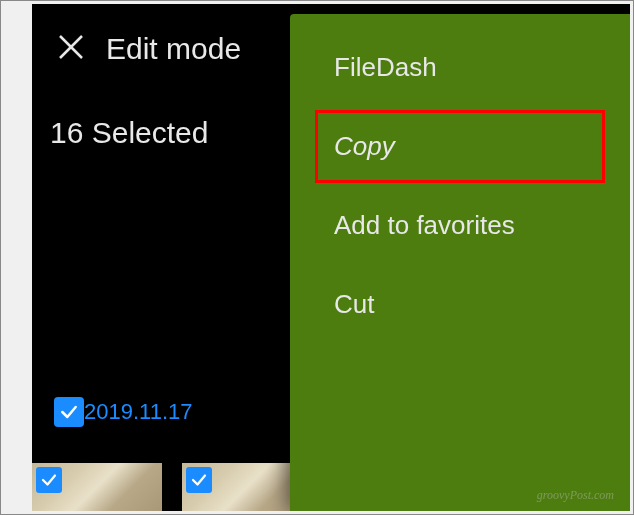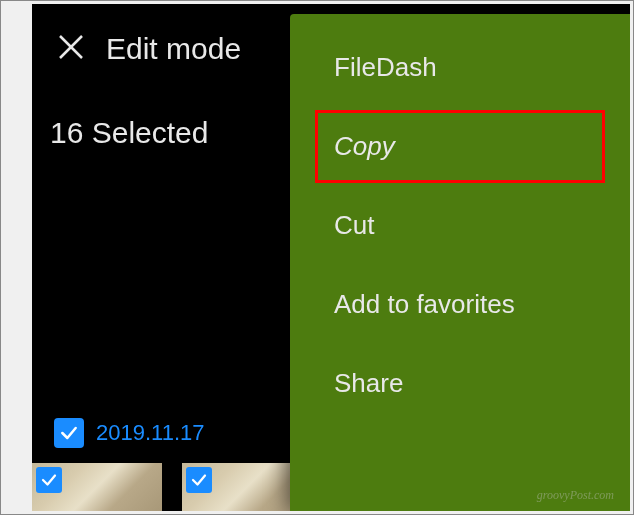--- a/index.html
+++ b/index.html
@@ -51,24 +51,23 @@
     }
     .selection-count {
       color: #e8e8e8;
       font-size: 30px;
       font-weight: 400;
       padding: 34px 0 0 18px;
     }
     .date-row {
       position: absolute;
       left: 22px;
-      bottom: 63px;
-      display: flex;
-      align-items: center;
-      gap: 12px;
+      bottom: 84px;
+      display: flex;
+      align-items: center;
     }
     .date-checkbox {
       width: 30px;
       height: 30px;
       background: #1a8cff;
       border-radius: 4px;
       display: flex;
       align-items: center;
       justify-content: center;
       cursor: pointer;
@@ -189,21 +188,20 @@
           <svg viewBox="0 0 24 24">
             <polyline points="4,12 10,18 20,6" fill="none" stroke="#fff" stroke-width="3" stroke-linecap="round" stroke-linejoin="round"></polyline>
           </svg>
         </div>
       </div>
     </div>
 
     <div class="context-menu">
       <div class="menu-item">FileDash</div>
       <div class="menu-item highlighted">Copy</div>
+      <div class="menu-item">Add to favorites</div>
       <div class="menu-item">Cut</div>
-      <div class="menu-item">Add to favorites</div>
-      <div class="menu-item">Share</div>
     </div>
 
     <div class="watermark">groovyPost.com</div>
 
   </div>
 </div>
 
 </body></html>

